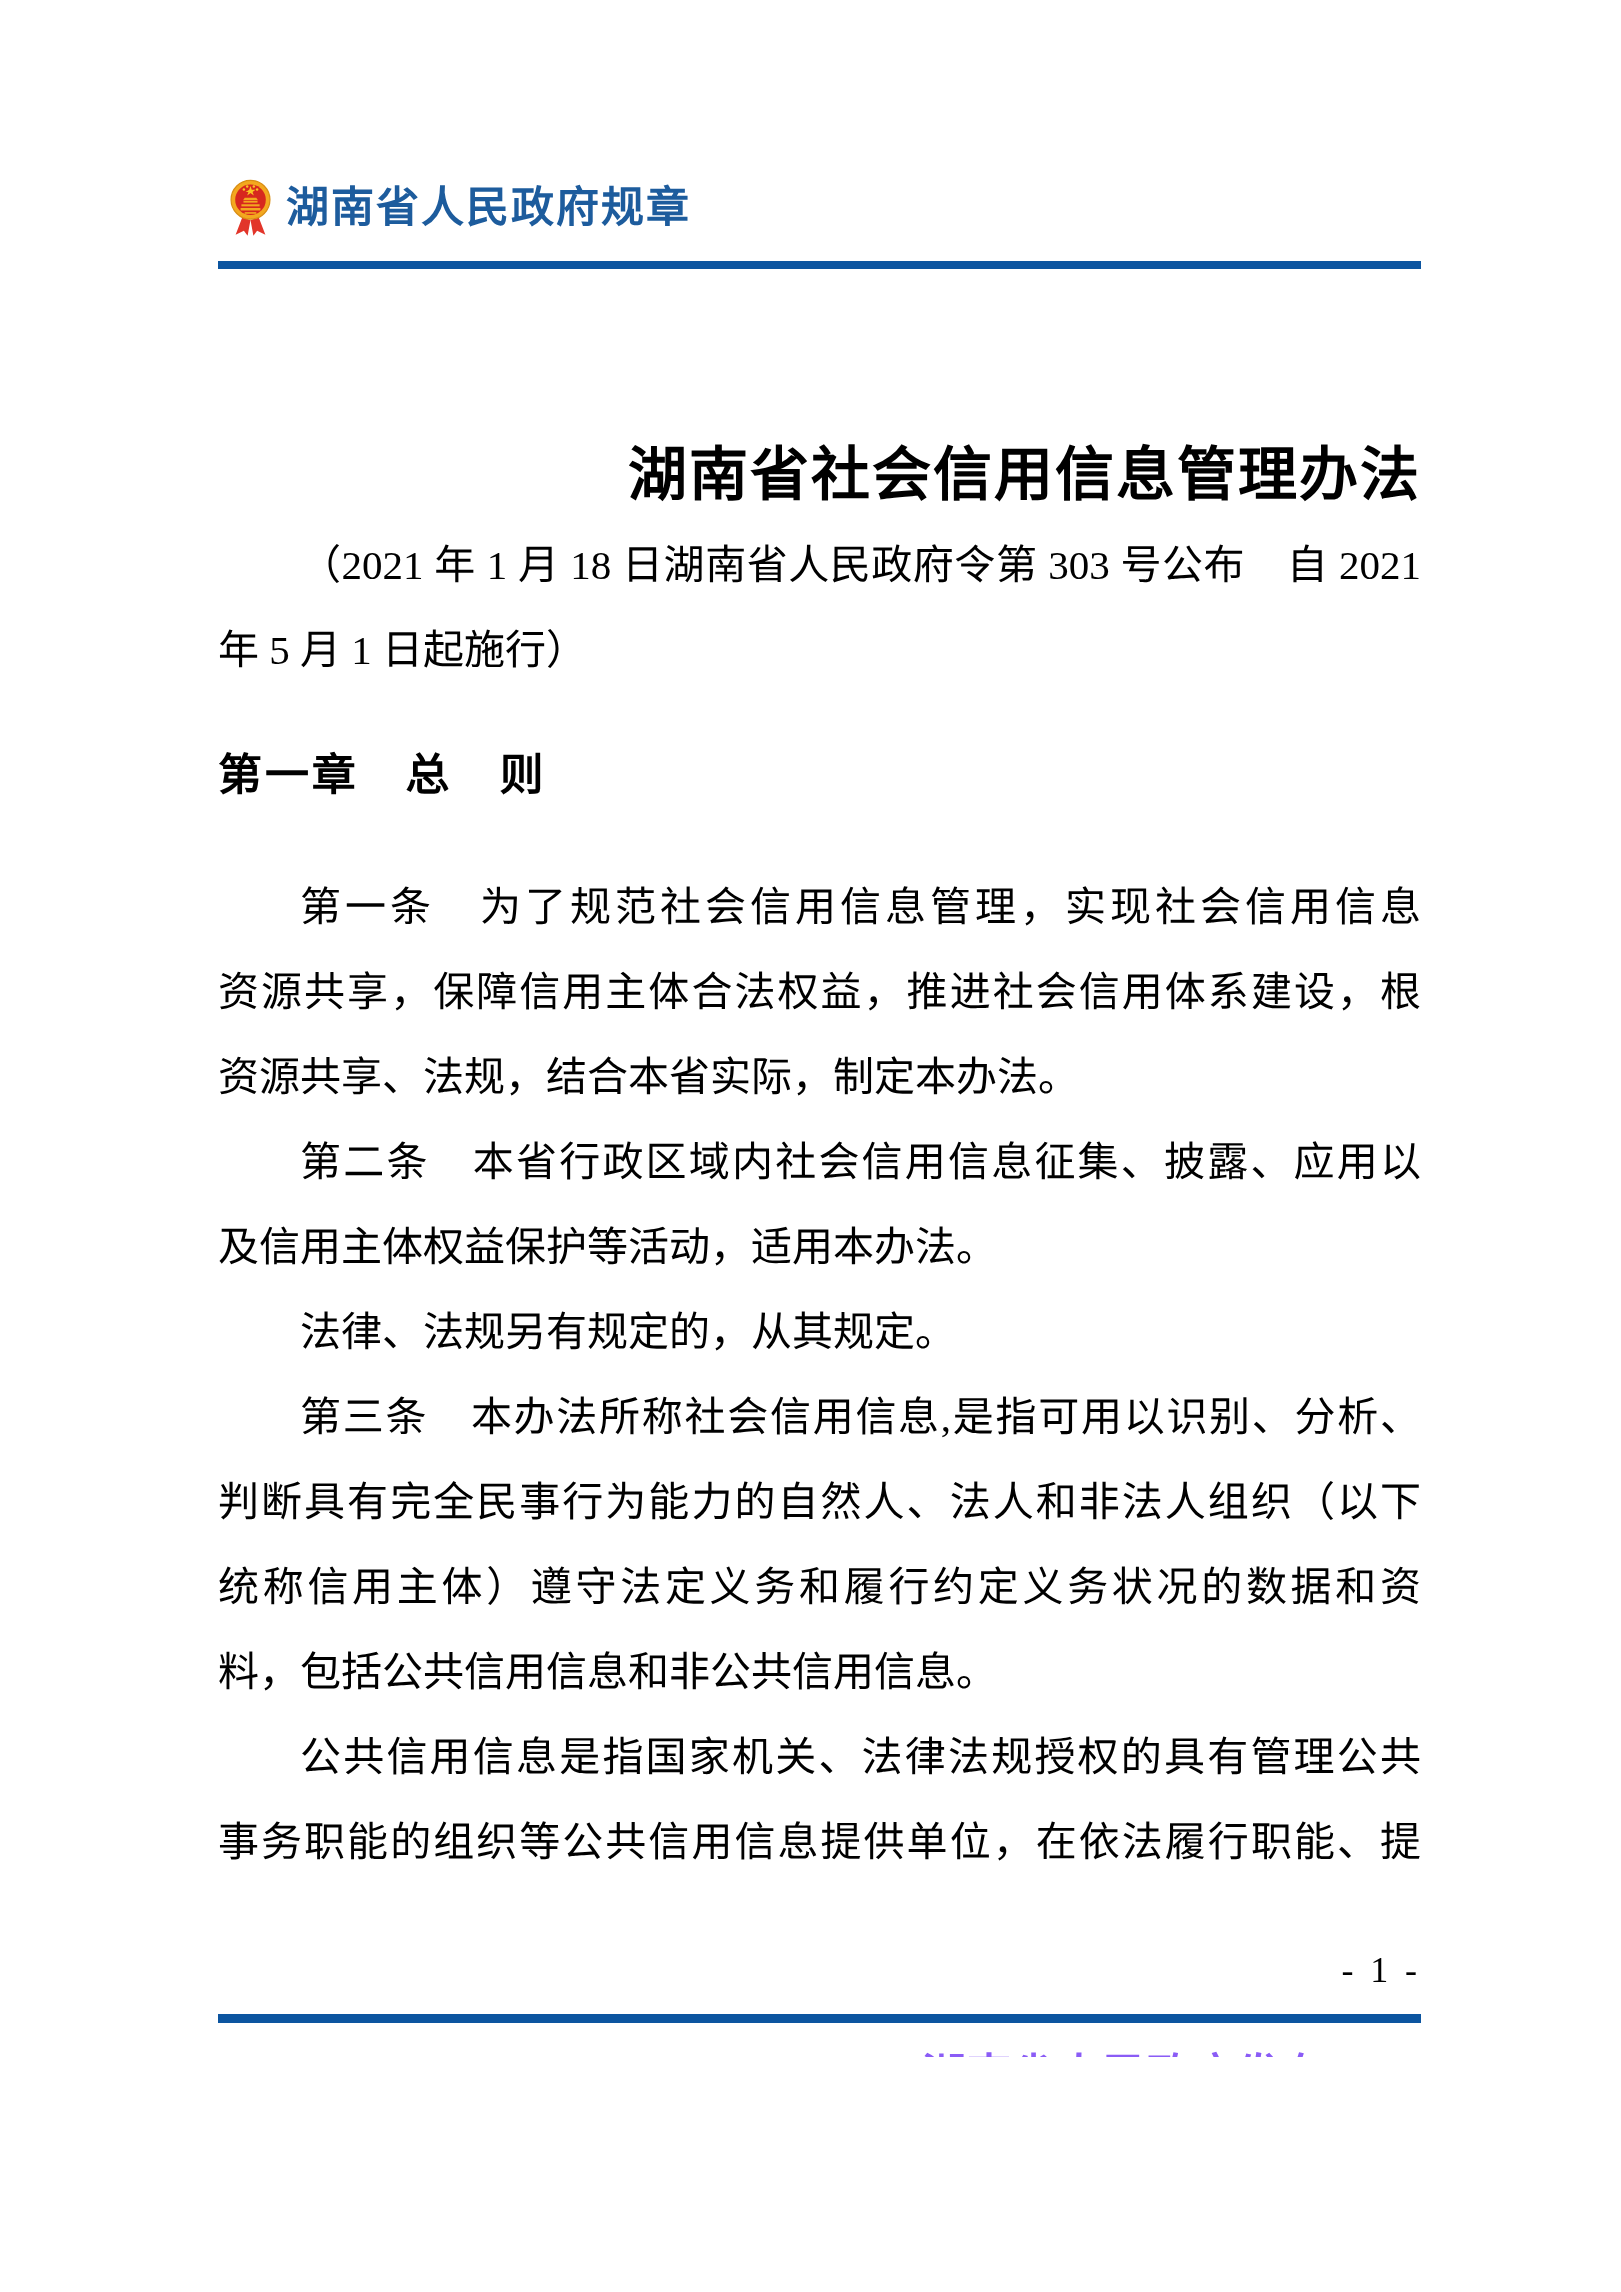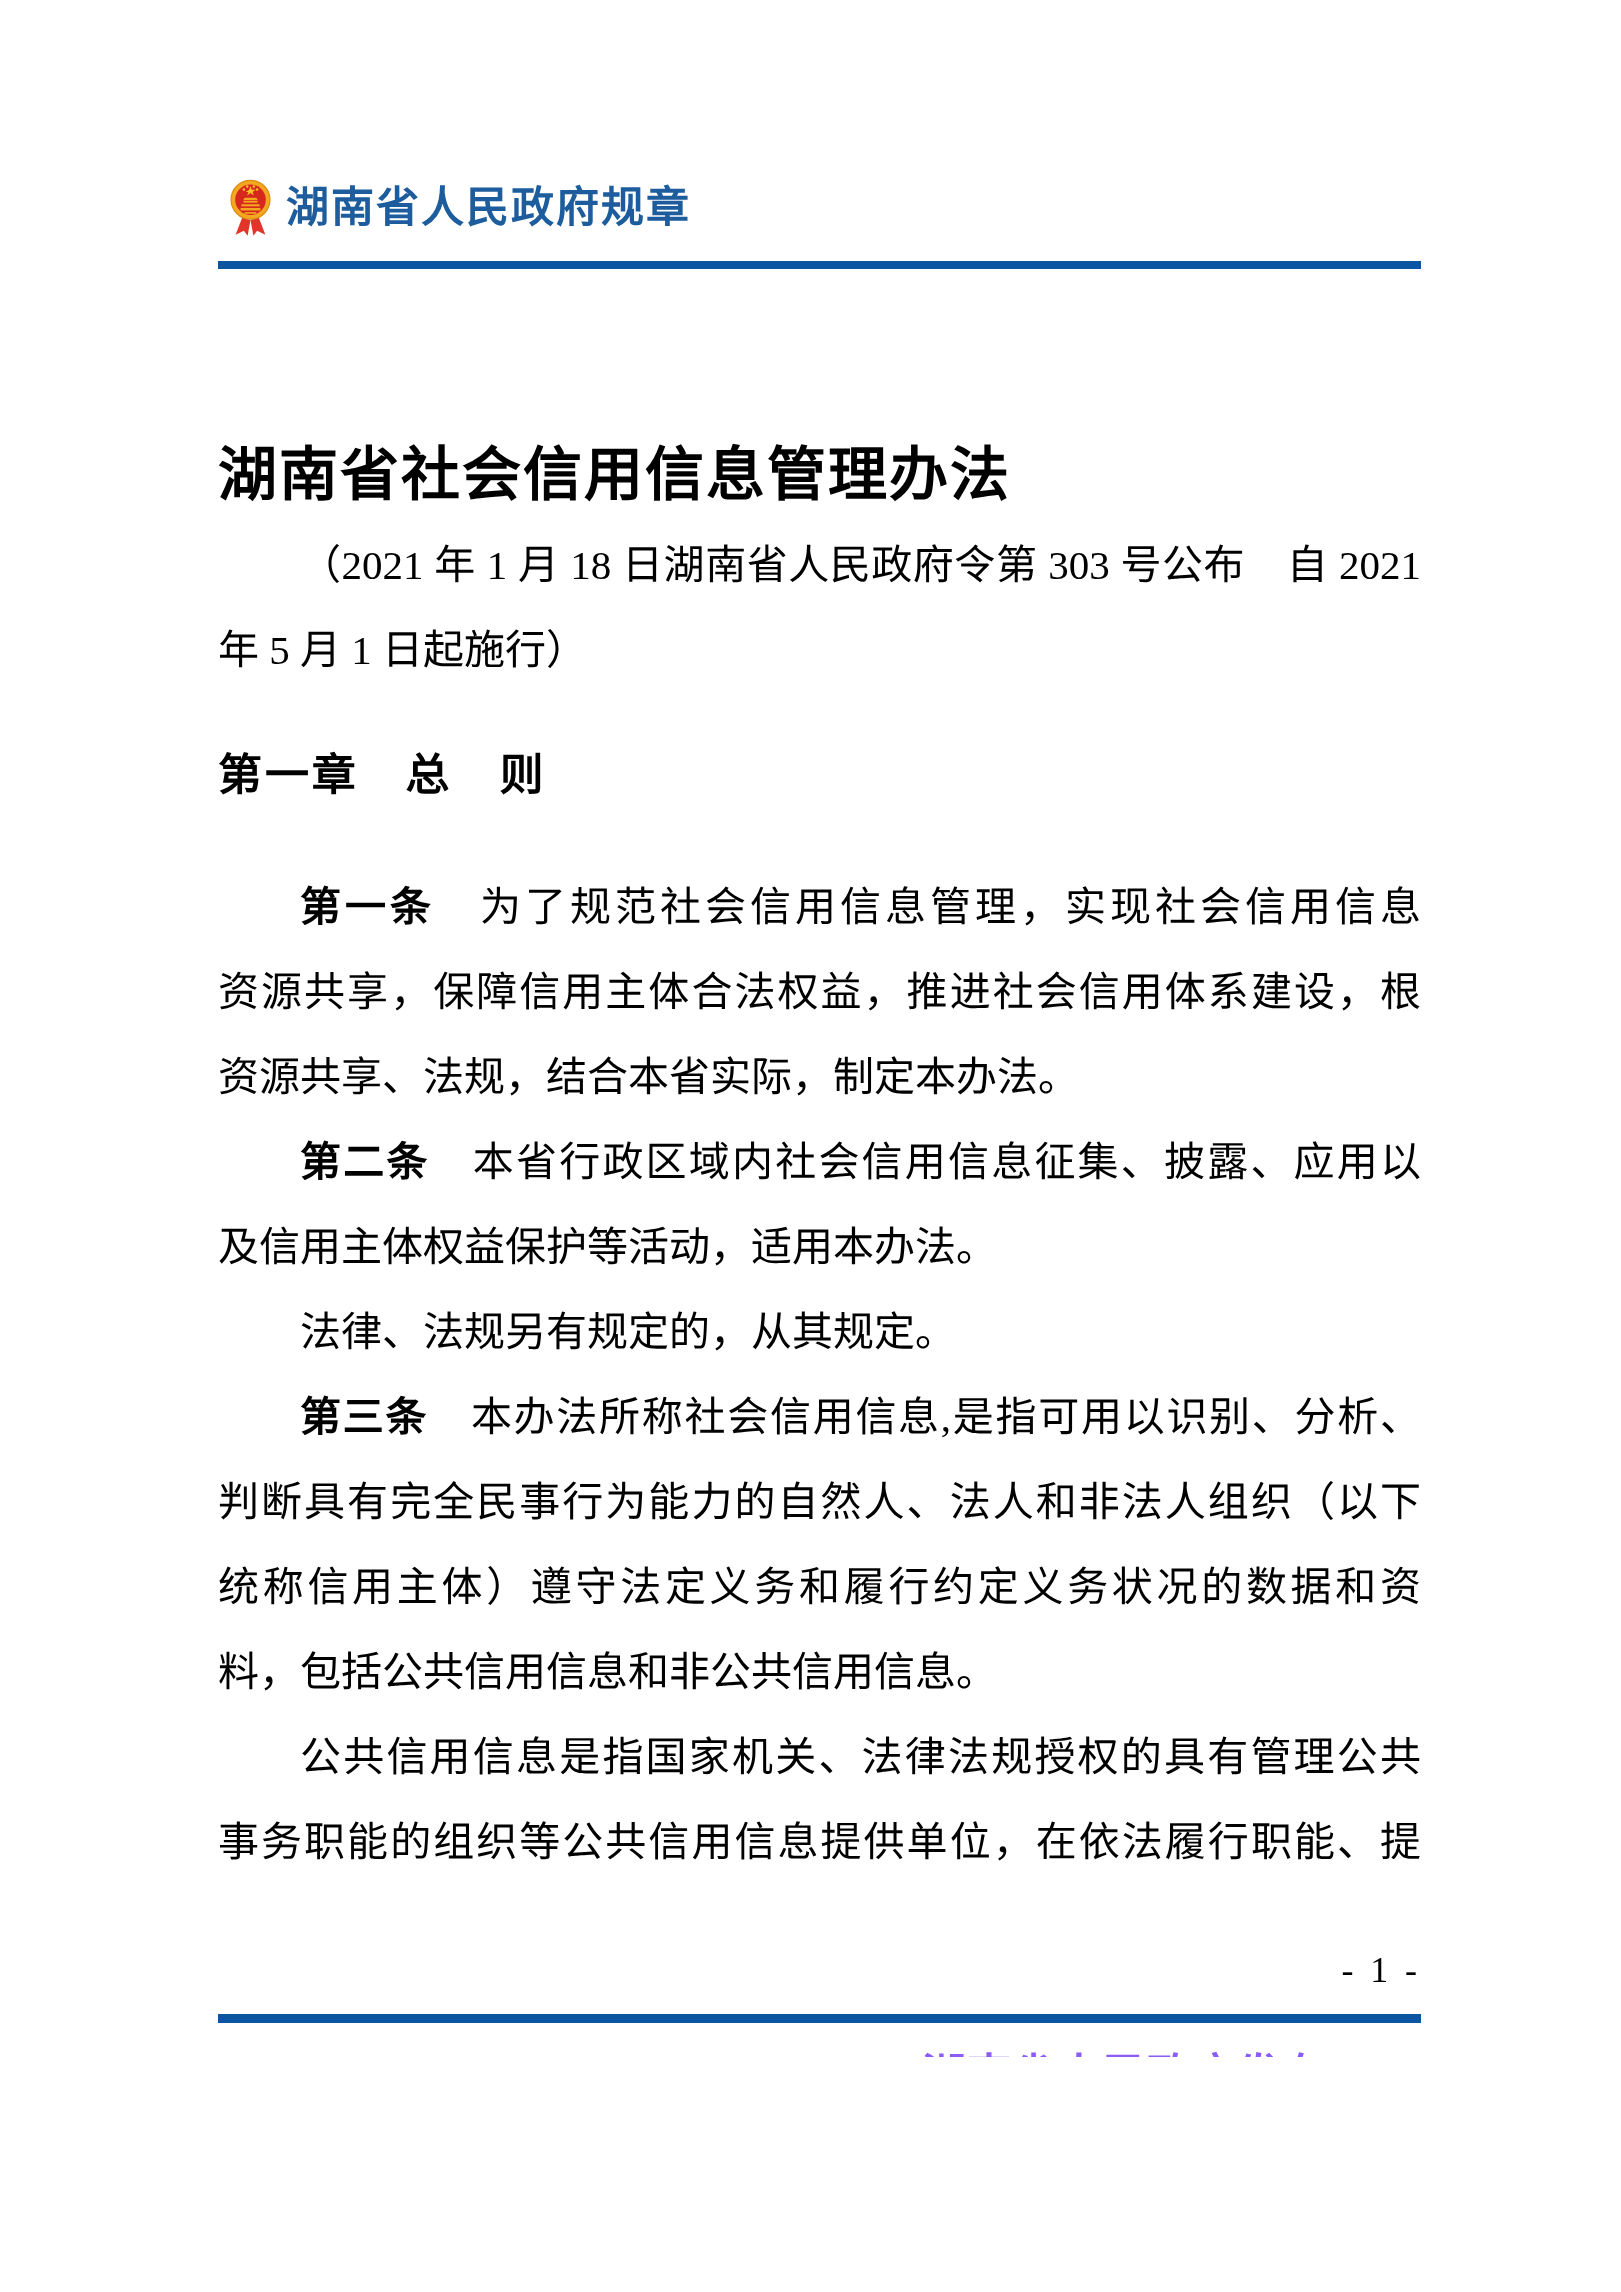--- a/index.html
+++ b/index.html
@@ -20,21 +20,21 @@
     font-size:43px;font-weight:bold;line-height:47px;
     letter-spacing:2px;
     font-family:"Liberation Serif", serif;
   }
   .rule{position:absolute;left:218px;width:1203px;}
   .header-rule{top:261px;height:7.8px;}
   .footer-rule{top:2014px;height:8.8px;}
   
   .doc-title{
     position:absolute;left:218px;top:441px;width:1203px;margin:0;
-    text-align:left;
+    text-align:right;
     font-size:59px;font-weight:600;line-height:69px;letter-spacing:2px;
     font-family:"Liberation Serif", serif;
   }
   .date-para{
     position:absolute;left:218px;top:525px;width:1203px;
     font-size:41px;line-height:81px;
     font-family:"Liberation Serif", serif;
   }
   .date-para .ind{text-indent:62px;}
   
@@ -48,21 +48,21 @@
   .body-text{
     position:absolute;left:218px;top:865px;width:1203px;
     font-size:41px;line-height:85px;
     font-family:"Liberation Serif", serif;
   }
   .tline{height:85px;white-space:nowrap;}
   .tline.fill{white-space:normal;text-align:justify;text-align-last:justify;}
   .tline.ind{text-indent:82px;}
   .art{
     font-family:"Liberation Sans", sans-serif;
-    font-weight:bold;
+    font-weight:normal;
   }
   
   .page-number{
     position:absolute;left:218px;top:1949px;width:1203px;
     text-align:right;
     font-size:36px;line-height:43px;letter-spacing:3.9px;
     font-family:"Liberation Serif", serif;
   }
   .publisher{
     position:absolute;left:218px;top:2050px;width:1203px;

